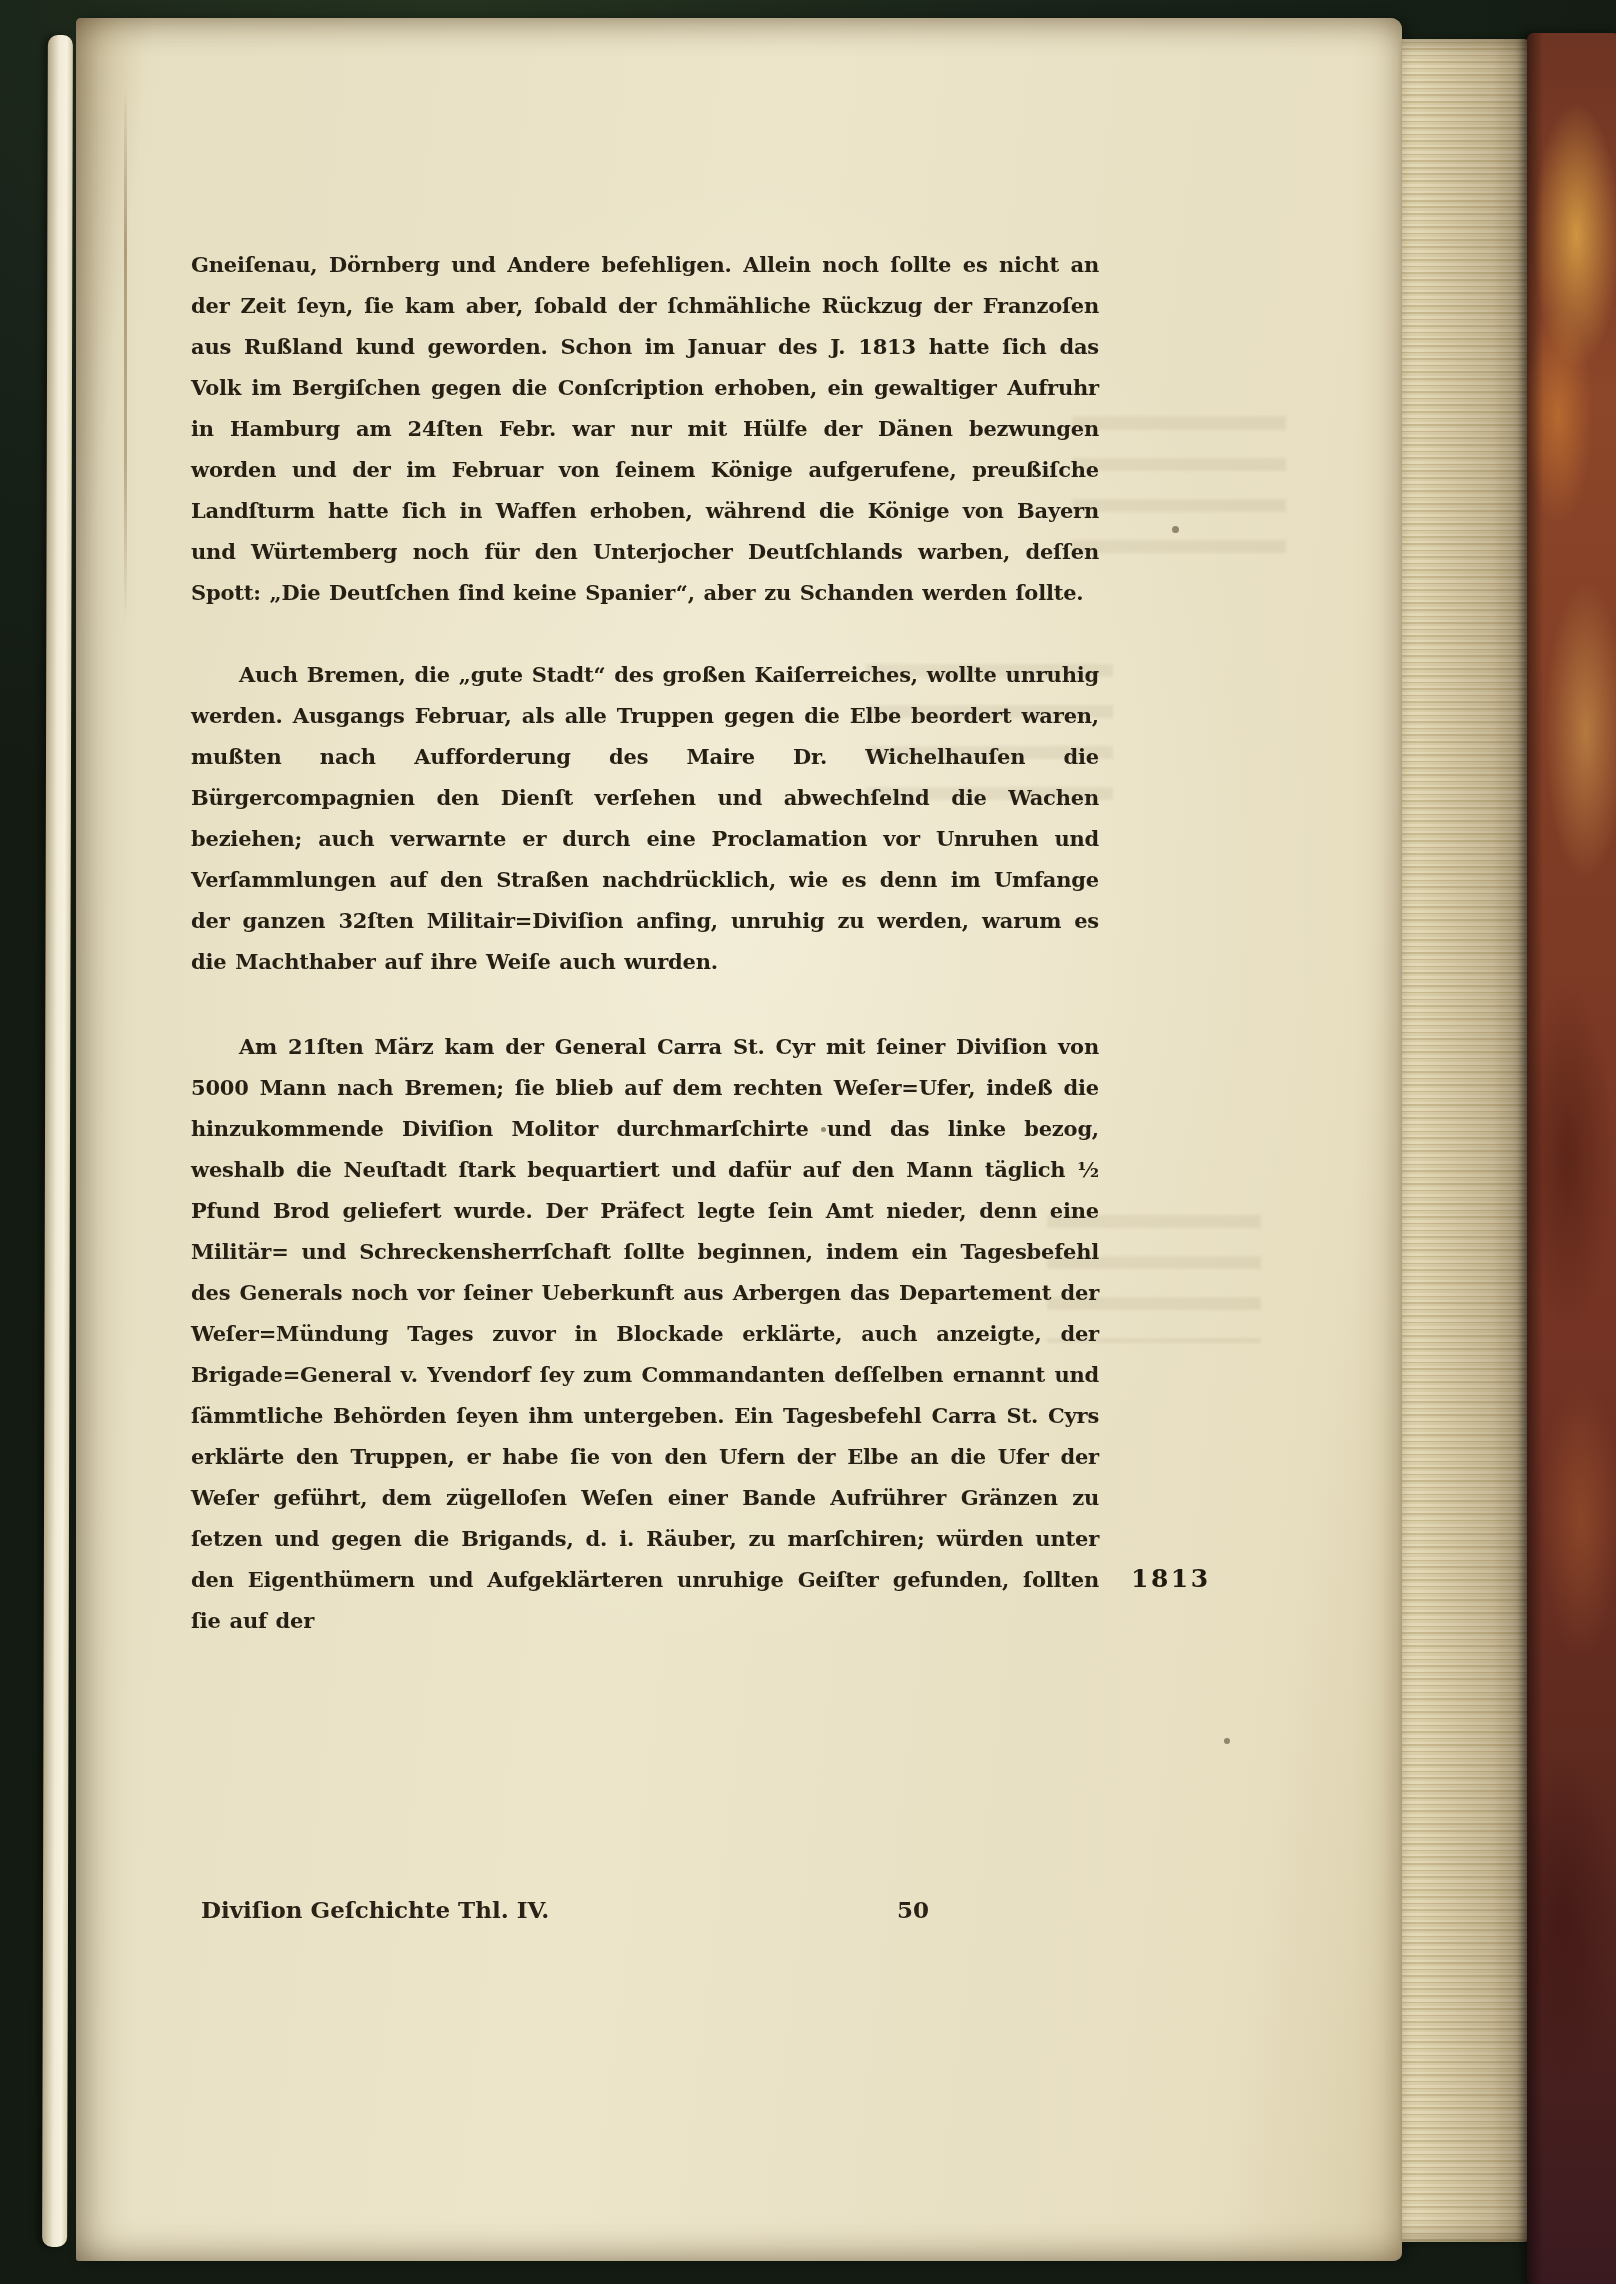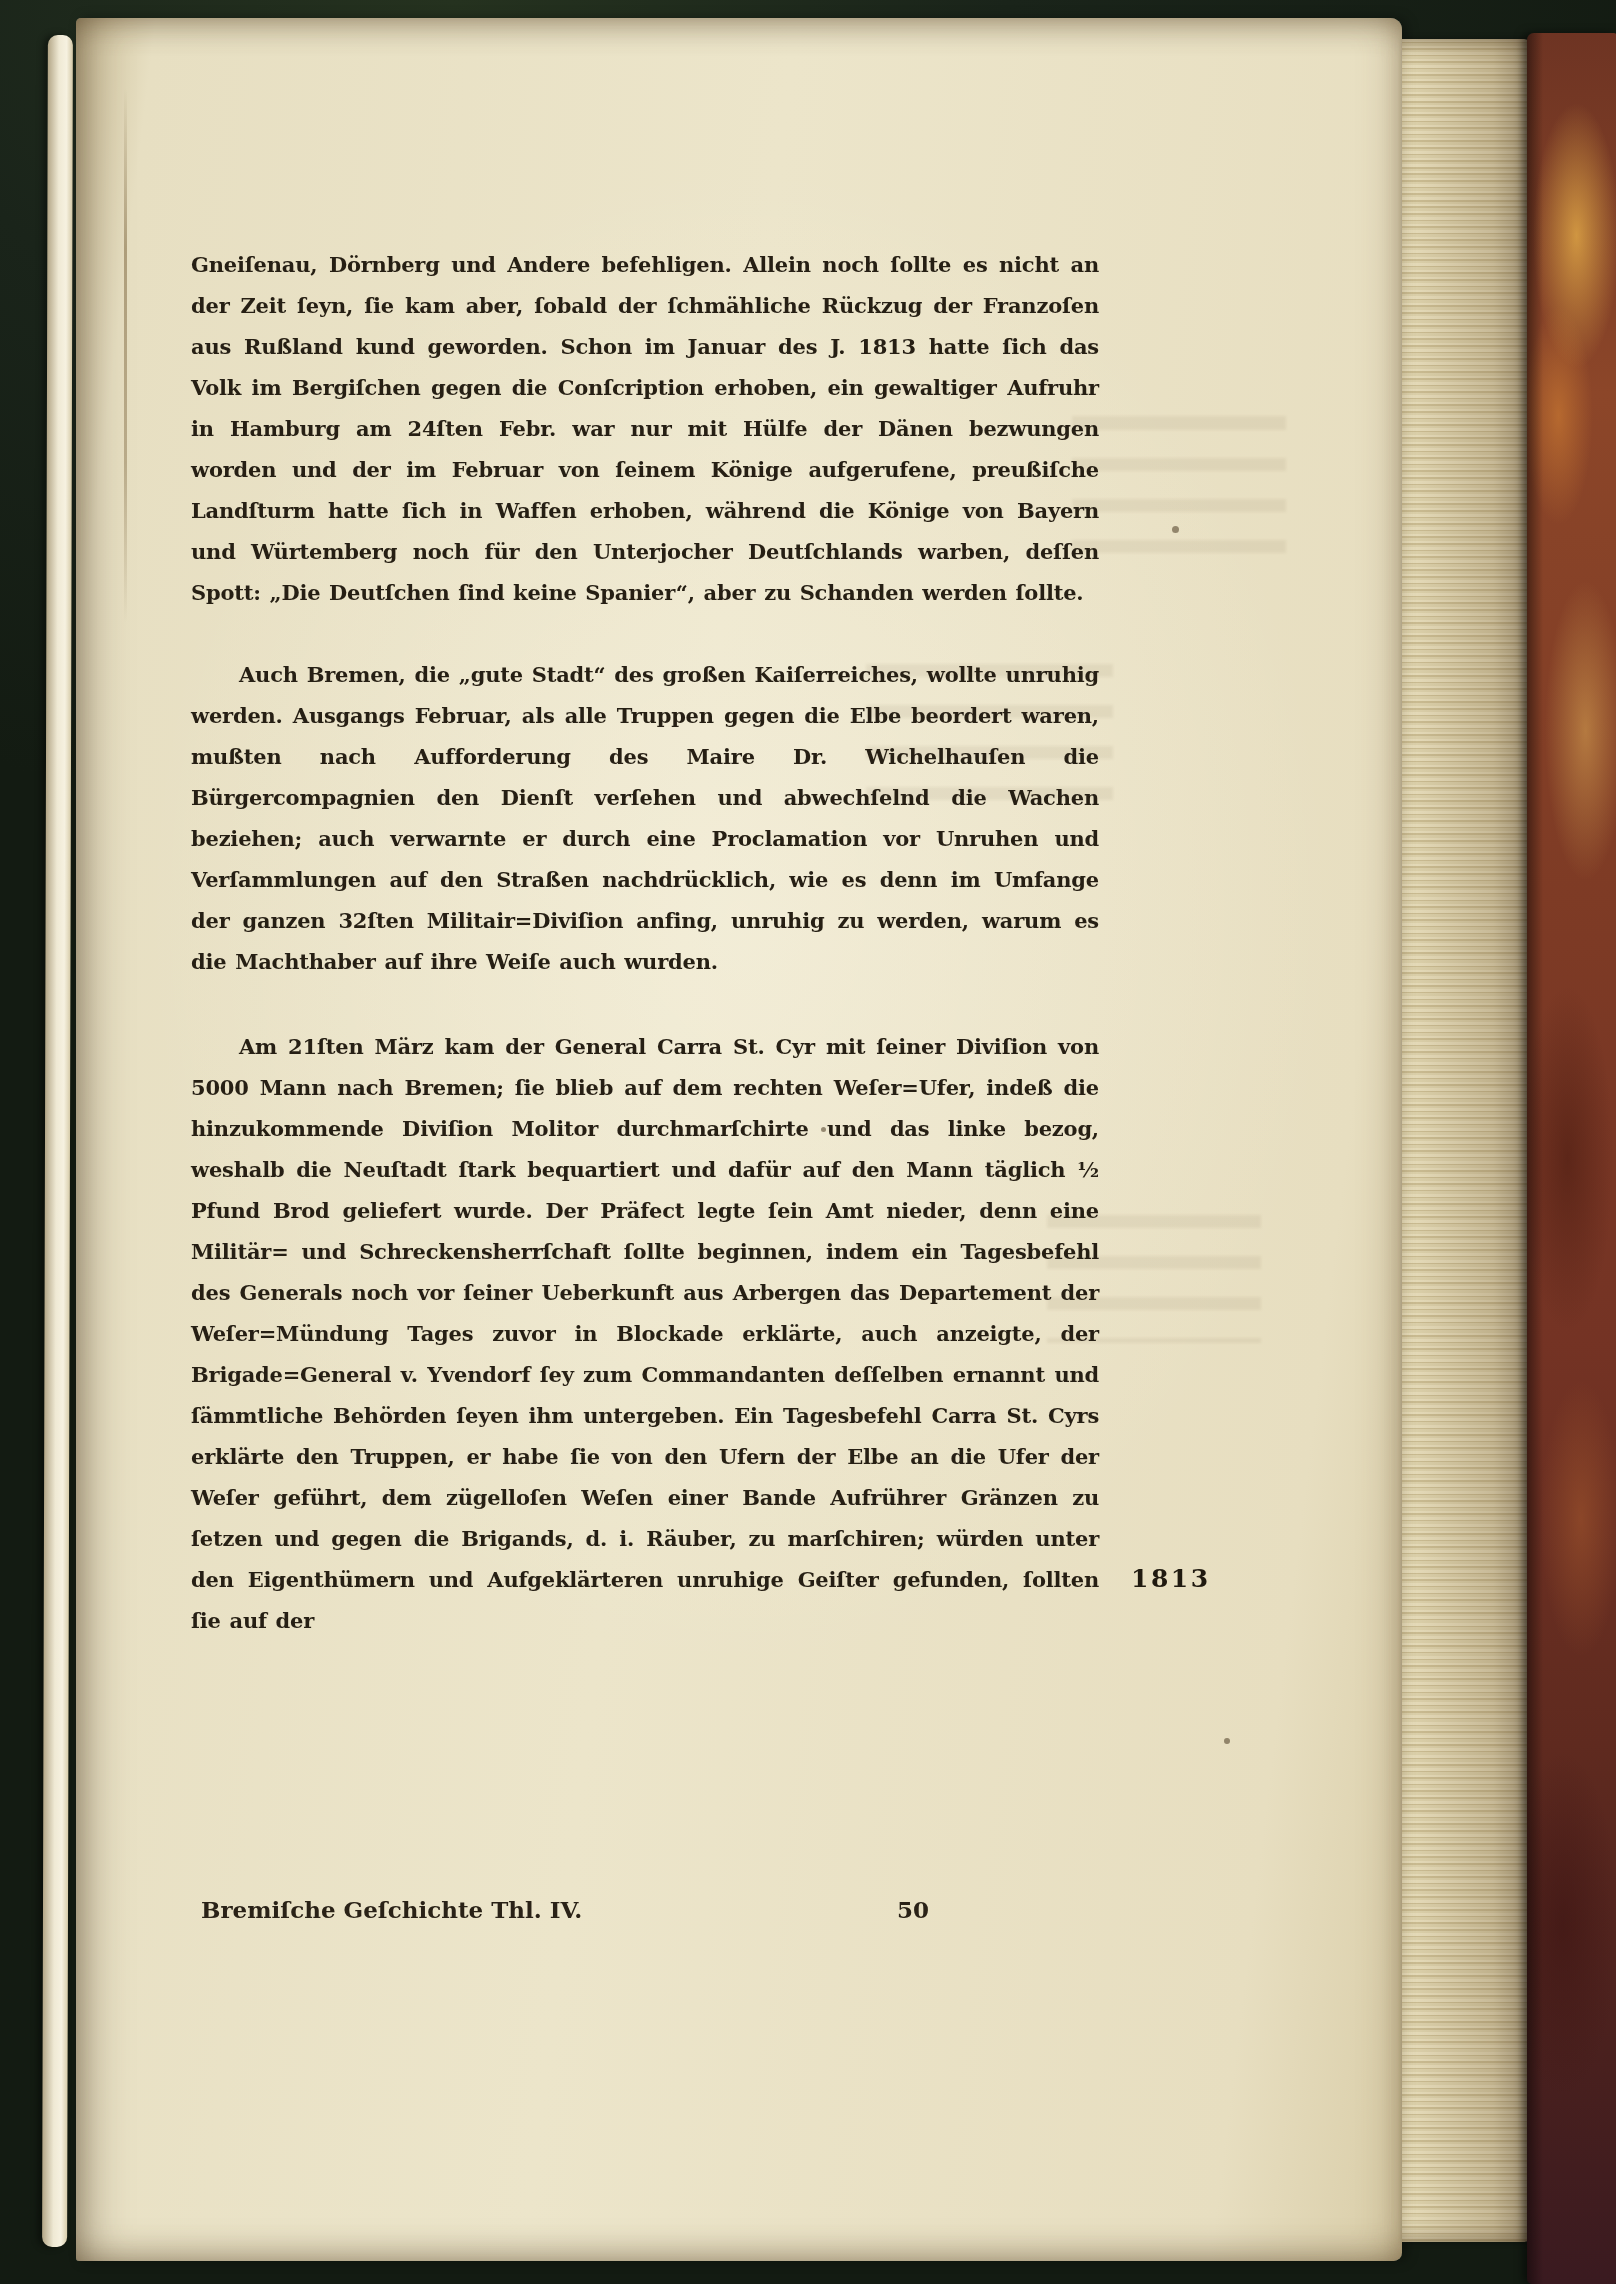--- a/index.html
+++ b/index.html
@@ -115,21 +115,21 @@
       <div class="body-text">
         <p>Gneiſenau, Dörnberg und Andere befehligen. Allein noch ſollte es nicht an der Zeit ſeyn, ſie kam aber, ſobald der ſchmähliche Rückzug der Franzoſen aus Rußland kund geworden. Schon im Januar des J. 1813 hatte ſich das Volk im Bergiſchen gegen die Conſcription erhoben, ein gewaltiger Aufruhr in Hamburg am 24ſten Febr. war nur mit Hülfe der Dänen bezwungen worden und der im Februar von ſeinem Könige aufgerufene, preußiſche Landſturm hatte ſich in Waffen erhoben, während die Könige von Bayern und Würtemberg noch für den Unterjocher Deutſchlands warben, deſſen Spott: „Die Deutſchen ſind keine Spanier“, aber zu Schanden werden ſollte.</p>
         <p class="indent">Auch Bremen, die „gute Stadt“ des großen Kaiſerreiches, wollte unruhig werden. Ausgangs Februar, als alle Truppen gegen die Elbe beordert waren, mußten nach Aufforderung des Maire Dr. Wichelhauſen die Bürgercompagnien den Dienſt verſehen und abwechſelnd die Wachen beziehen; auch verwarnte er durch eine Proclamation vor Unruhen und Verſammlungen auf den Straßen nachdrücklich, wie es denn im Umfange der ganzen 32ſten Militair=Diviſion anfing, unruhig zu werden, warum es die Machthaber auf ihre Weiſe auch wurden.</p>
         <p class="indent gap">Am 21ſten März kam der General Carra St. Cyr mit ſeiner Diviſion von 5000 Mann nach Bremen; ſie blieb auf dem rechten Weſer=Ufer, indeß die hinzukommende Diviſion Molitor durchmarſchirte und das linke bezog, weshalb die Neuſtadt ſtark bequartiert und dafür auf den Mann täglich ½ Pfund Brod geliefert wurde. Der Präfect legte ſein Amt nieder, denn eine Militär= und Schreckensherrſchaft ſollte beginnen, indem ein Tagesbefehl des Generals noch vor ſeiner Ueberkunft aus Arbergen das Departement der Weſer=Mündung Tages zuvor in Blockade erklärte, auch anzeigte, der Brigade=General v. Yvendorf ſey zum Commandanten deſſelben ernannt und ſämmtliche Behörden ſeyen ihm untergeben. Ein Tagesbefehl Carra St. Cyrs erklärte den Truppen, er habe ſie von den Ufern der Elbe an die Ufer der Weſer geführt, dem zügelloſen Weſen einer Bande Aufrührer Gränzen zu ſetzen und gegen die Brigands, d. i. Räuber, zu marſchiren; würden unter den Eigenthümern und Aufgeklärteren unruhige Geiſter gefunden, ſollten ſie auf der</p>
       </div>
     </div>
 
     <div class="margin-note">1813</div>
 
     <div class="footer-row">
-      <span class="footer-sig">Bremiſche Geſchichte Thl. IV.</span>
+      <span class="footer-sig">Diviſion Geſchichte Thl. IV.</span>
       <span class="footer-sheet">50</span>
     </div>
   </div>
 
   <div class="fore-edge"></div>
 
   <div class="spine"></div>
 
 </div>
 

